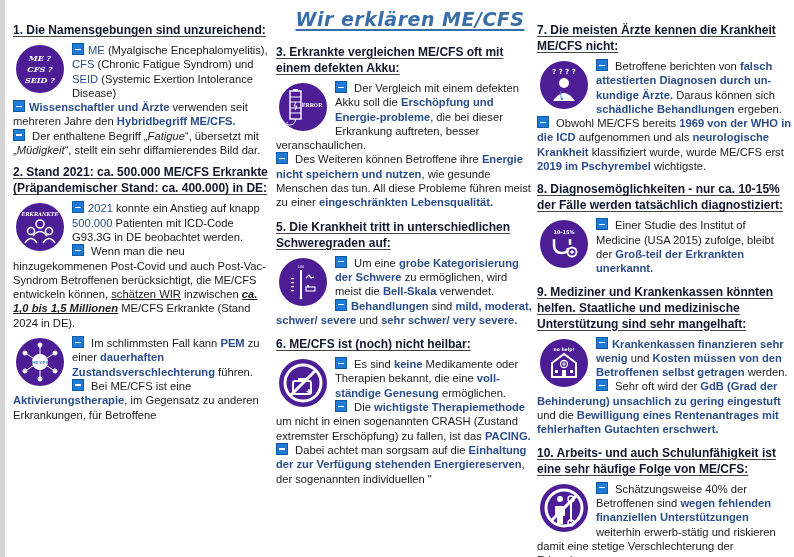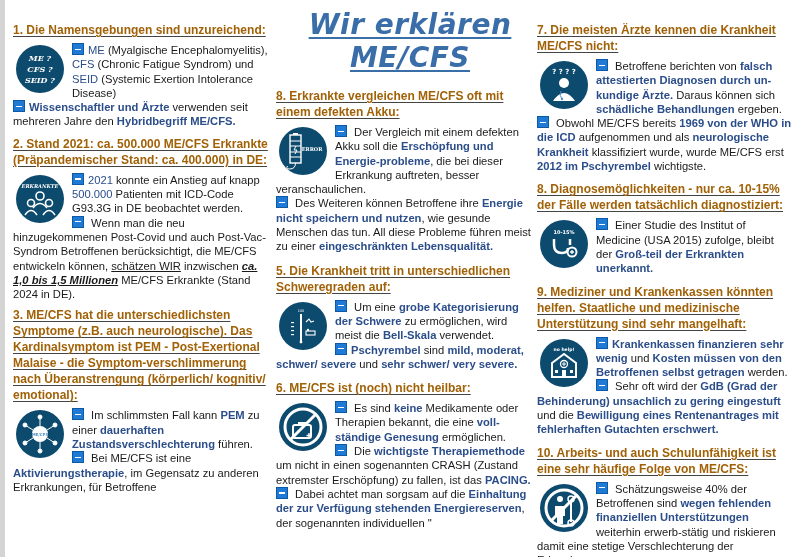--- a/index.html
+++ b/index.html
@@ -17,40 +17,40 @@
   .col {
     position: absolute; top: 0; height: 557px;
   }
   .col1 { left: 13px; width: 258px; }
   .col2 { left: 276px; width: 256px; }
   .col3 { left: 537px; width: 255px; }
 
   .page-title {
     font-family: "DejaVu Sans", sans-serif;
     font-style: italic; font-weight: bold;
-    font-size: 28px; letter-spacing: 0.5px;
+    font-size: 19px; letter-spacing: 0.5px;
     color: #3a6ea8;
     text-decoration: underline; text-decoration-thickness: 1.5px;
     text-underline-offset: 3px;
     text-align: center;
     margin-top: 8px; margin-bottom: 14px;
     position: relative; left: 6px;
   }
 
   .section { font-size: 11.2px; line-height: 14.3px; }
   .h {
     font-weight: bold; font-size: 12px; line-height: 16px;
     text-decoration: underline; text-decoration-color: #444;
     text-underline-offset: 2px;
     margin-bottom: 5px;
-    color: #a16207;
+    color: #0f172a;
   }
   .icon {
     float: left; width: 48px; height: 48px; border-radius: 50%;
-    background: #0c4a6e;
+    background: #4c1d95;
     margin: 2px 8px 2px 3px;
     position: relative;
     color: #fff;
     display: flex; align-items: center; justify-content: center;
     overflow: hidden;
   }
   .icon svg { width: 48px; height: 48px; }
   .icon-text {
     font-family: "DejaVu Serif", serif; font-style: italic; font-weight: bold;
     font-size: 8px; line-height: 11px; text-align: center; color: #fff;
@@ -90,20 +90,23 @@
         <div>SEID ?</div>
       </div>
     </div>
     <p class="p indent" style="padding-left:0">
       <span class="bul"></span><span class="n">ME</span><span> (Myalgische Encephalomyelitis), </span><span class="n">CFS</span><span> (Chronic Fatigue Syndrom) und </span><span class="n">SEID</span><span> (Systemic Exertion Intolerance Disease)</span>
     </p>
     <div class="clear"></div>
     <p class="p">
       <span class="bul"></span><span class="b">Wissenschaftler und Ärzte</span><span> verwenden seit mehreren Jahre den </span><span class="b">Hybridbegriff ME/CFS.</span>
     </p>
+    <p class="p">
+      <span class="bul"></span><span> Der enthaltene Begriff „</span><span class="it">Fatigue</span><span>“, übersetzt mit „</span><span class="it">Müdigkeit</span><span>“, stellt ein sehr diffamierendes Bild dar.</span>
+    </p>
   </div>
 
   <div style="height:7px"></div>
 
   <div class="section">
     <div class="h">2. Stand 2021: ca. 500.000 ME/CFS Erkrankte (Präpandemischer Stand: ca. 400.000) in DE:</div>
     <div class="icon" style="flex-direction:column">
       <svg viewBox="0 0 48 48">
         <text x="24" y="13" text-anchor="middle" font-size="5" font-style="italic" font-weight="bold" fill="#fff" font-family="DejaVu Serif, serif">ERKRANKTE</text>
         <circle cx="24" cy="21" r="4" fill="none" stroke="#fff" stroke-width="1.6"></circle>
@@ -117,21 +120,20 @@
       <span class="bul"></span><span class="n">2021</span><span> konnte ein Anstieg auf knapp </span><span class="n">500.000</span><span> Patienten mit ICD-Code G93.3G in DE beobachtet werden.</span>
     </p>
     <p class="p">
       <span class="bul"></span><span> Wenn man die neu hinzugekommenen Post-Covid und auch Post-Vac-Syndrom Betroffenen berücksichtigt, die ME/CFS entwickeln können, </span><span class="ul">schätzen WIR</span><span> inzwischen </span><span style="font-weight:bold;font-style:italic;text-decoration:underline">ca. 1,0 bis 1,5 Millionen</span><span> ME/CFS Erkrankte (Stand 2024 in DE).</span>
     </p>
   </div>
 
   <div style="height:6px"></div>
 
   <div class="section">
-    <div class="h">3. ME/CFS hat die unterschiedlichsten Symptome (z.B. auch neurologische). Das Kardinalsymptom ist PEM - Post-Exertional Malaise - die Symptom-verschlimmerung nach Überanstrengung (körperlich/ kognitiv/ emotional):</div>
     <div class="icon">
       <svg viewBox="0 0 48 48">
         <circle cx="24" cy="24" r="8" fill="#fff"></circle>
         <text x="24" y="26" text-anchor="middle" font-size="4" font-weight="bold" fill="#4f8fc6" font-family="DejaVu Sans, sans-serif">ME/CFS</text>
         <g stroke="#fff" stroke-width="1" fill="#fff">
           <line x1="24" y1="16" x2="24" y2="7"></line>
             <circle cx="24" cy="7" r="2"></circle>
           <line x1="31" y1="20" x2="39" y2="15"></line>
             <circle cx="39" cy="15" r="2"></circle>
           <line x1="31" y1="28" x2="39" y2="33"></line>
@@ -151,21 +153,21 @@
     <p class="p">
       <span class="bul"></span><span> Bei ME/CFS ist eine </span><span class="b">Aktivierungstherapie</span><span>, im Gegensatz zu anderen Erkrankungen, für Betroffene </span>
     </p>
   </div>
 </div>
 
 <div class="col col2">
   <div class="page-title">Wir erklären ME/CFS</div>
 
   <div class="section">
-    <div class="h">8. Erkrankte vergleichen ME/CFS oft mit einem defekten Akku:</div>
+    <div class="h">3. Erkrankte vergleichen ME/CFS oft mit einem defekten Akku:</div>
     <div class="icon">
       <svg viewBox="0 0 48 48">
         <rect x="11" y="8" width="11" height="28" fill="none" stroke="#fff" stroke-width="1.4"></rect>
         <rect x="14" y="6" width="5" height="2" fill="#fff"></rect>
         <line x1="11" y1="14" x2="22" y2="14" stroke="#fff" stroke-width="1"></line>
         <line x1="11" y1="19" x2="22" y2="19" stroke="#fff" stroke-width="1"></line>
         <line x1="11" y1="25" x2="22" y2="25" stroke="#fff" stroke-width="1"></line>
         <line x1="11" y1="30" x2="22" y2="30" stroke="#fff" stroke-width="1"></line>
         <path d="M17 19 l-2 4 h3 l-2 4" fill="none" stroke="#fff" stroke-width="1"></path>
         <path d="M16.5 36 q0 6 -6 6 q-4 0 -2 -3" fill="none" stroke="#fff" stroke-width="1"></path>
@@ -198,21 +200,21 @@
           </g>
         <path d="M27 20 l3 -3 l2 3 l3 -1" fill="none" stroke="#fff" stroke-width="1.1"></path>
         <rect x="27" y="29" width="9" height="4" fill="none" stroke="#fff" stroke-width="1.1"></rect>
         <circle cx="29" cy="28" r="1.2" fill="#fff"></circle>
       </svg>
     </div>
     <p class="p">
       <span class="bul"></span><span> Um eine </span><span class="b">grobe Kategorisierung der Schwere</span><span> zu ermöglichen, wird meist die </span><span class="b">Bell-Skala</span><span> verwendet.</span>
     </p>
     <p class="p">
-      <span class="bul"></span><span class="b">Pschyrembel</span><span> sind </span><span class="b">mild, moderat, schwer/ severe</span><span> und </span><span class="b">sehr schwer/ very severe.</span>
+      <span class="bul"></span><span class="b">Behandlungen</span><span> sind </span><span class="b">mild, moderat, schwer/ severe</span><span> und </span><span class="b">sehr schwer/ very severe.</span>
     </p>
   </div>
 
   <div style="height:9px"></div>
 
   <div class="section">
     <div class="h">6. ME/CFS ist (noch) nicht heilbar:</div>
     <div class="icon">
       <svg viewBox="0 0 48 48">
         <circle cx="24" cy="24" r="18" fill="none" stroke="#fff" stroke-width="3"></circle>
@@ -246,21 +248,21 @@
         <circle cx="24" cy="22" r="5" fill="#fff"></circle>
         <path d="M13 40 q11 -16 22 0 z" fill="#fff"></path>
         <path d="M21 30 q-2 5 1 8" fill="none" stroke="#4f8fc6" stroke-width="1"></path>
         <circle cx="22" cy="38" r="1.2" fill="#4f8fc6"></circle>
       </svg>
     </div>
     <p class="p">
       <span class="bul"></span><span> Betroffene berichten von </span><span class="b">falsch attestierten Diagnosen durch un-kundige Ärzte.</span><span> Daraus können sich </span><span class="b">schädliche Behandlungen</span><span> ergeben.</span>
     </p>
     <p class="p">
-      <span class="bul"></span><span> Obwohl ME/CFS bereits </span><span class="b">1969 von der WHO in die ICD</span><span> aufgenommen und als </span><span class="b">neurologische Krankheit</span><span> klassifiziert wurde, wurde ME/CFS erst </span><span class="b">2012 im Pschyrembel</span><span> wichtigste.</span>
+      <span class="bul"></span><span> Obwohl ME/CFS bereits </span><span class="b">1969 von der WHO in die ICD</span><span> aufgenommen und als </span><span class="b">neurologische Krankheit</span><span> klassifiziert wurde, wurde ME/CFS erst </span><span class="b">2019 im Pschyrembel</span><span> wichtigste.</span>
     </p>
   </div>
 
   <div style="height:8px"></div>
 
   <div class="section">
     <div class="h">8. Diagnosemöglichkeiten - nur ca. 10-15% der Fälle werden tatsächlich diagnostiziert:</div>
     <div class="icon">
       <svg viewBox="0 0 48 48">
         <text x="24" y="14" text-anchor="middle" font-size="5" font-weight="bold" fill="#fff" font-family="DejaVu Sans, sans-serif">10-15%</text>

